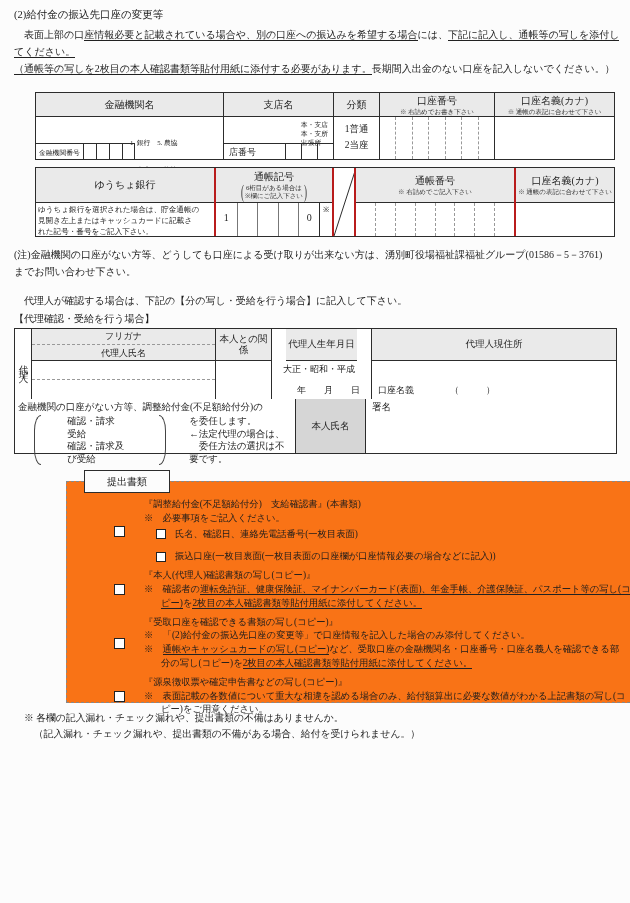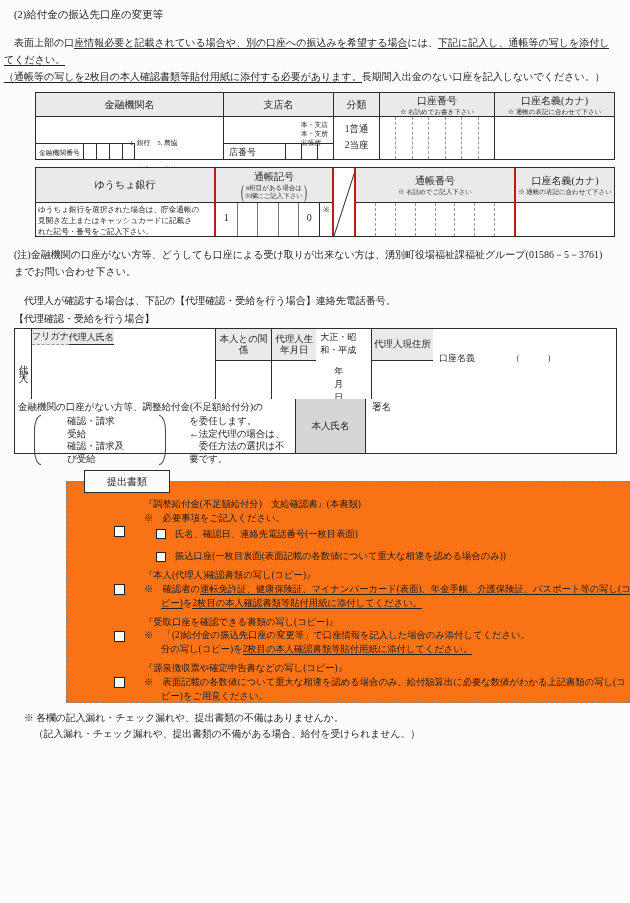--- a/index.html
+++ b/index.html
@@ -1,21 +1,21 @@
 <!DOCTYPE html>
 <html><head>
 <meta charset="utf-8">
 <style>
   * { margin:0; padding:0; box-sizing:border-box; }
   html,body { width:630px; }
   body { background:#e8e8e8; font-family:"Liberation Serif","DejaVu Serif",serif; color:#1c1c1c; }
   .page { position:relative; width:630px; height:903px; background:#fcfcfc; overflow:hidden; }
   .abs { position:absolute; }
   .title { left:14px; top:8px; font-size:10.5px; }
-  .intro { left:4px; top:26px; font-size:10px; line-height:17px; width:606px;margin-top:8px; }
+  .intro { left:14px; top:26px; font-size:10px; line-height:17px; width:606px; }
   .u { border-bottom:1px solid #222; }
   .note6 { font-size:6.5px; color:#333; line-height:8px; }
   
   .tbl { display:flex; flex-direction:column; border:1px solid #2c2c2c; background:#fff; }
   .row { display:flex; }
   .cell { border-left:1px solid #2c2c2c; position:relative; }
   .cell:first-child { border-left:none; }
   .hd { background:#eaeaea; display:flex; flex-direction:column; align-items:center; justify-content:center; font-size:10px; }
   
   .t1 { left:35px; top:92px; width:580px; }
@@ -52,24 +52,24 @@
   .d5:first-child { border-left:none; }
   .ast { width:13px; border-left:1px solid #2c2c2c; font-size:7.5px; text-align:center; padding-top:1px; }
   .diagcell { height:68px; background:#fff; }
   .digits8 { display:flex; height:100%; }
   .digits8 .d { flex:1; border-left:1px dashed #999; }
   .digits8 .d:first-child { border-left:none; }
   
   .para { font-size:10px; line-height:17px; }
   
   .agent { left:14px; top:328px; width:603px; flex-direction:row; }
-  .acol { display:flex; border-left:1px solid #2c2c2c; }
+  .acol { display:flex; flex-direction:column; border-left:1px solid #2c2c2c; }
   .acol:first-child { border-left:none; }
   .w-side { width:16px; } .w-aname { width:184px; } .w-rel { width:56px; }
-  .w-gen { width:33px; } .w-birth { width:100px; } .w-addr { flex:1; }
+  .w-gen { width:33px; } .w-birth { width:100px;align-items:center; } .w-addr { flex:1; }
   .sidecell { height:70px; display:flex; align-items:center; justify-content:center;
               writing-mode:vertical-rl; text-orientation:upright; font-size:9.5px; letter-spacing:4px; }
   .h16 { height:16px; font-size:9px; }
   .h32 { height:32px; border-bottom:1px solid #2c2c2c; font-size:9.5px; line-height:11px; text-align:center; padding:0 2px; }
   .dash-b { border-bottom:1px dashed #999; }
   .solid-b { border-bottom:1px solid #2c2c2c;justify-content:flex-end; }
   .h20 { height:19px; }
   .abody { height:38px; }
   .gencol { font-size:9px; line-height:12px; text-align:center; padding-top:1px; }
   .birthbody { font-size:9px; padding:2px 4px; }
@@ -247,21 +247,21 @@
       </div>
       <div class="b34"></div>
     </div>
   </div>
 
   <div class="abs para" style="left:14px; top:246px; width:606px;">
     <div>(注)金融機関の口座がない方等、どうしても口座による受け取りが出来ない方は、湧別町役場福祉課福祉グループ(01586－5－3761)</div>
     <div>までお問い合わせ下さい。</div>
   </div>
 
-  <div class="abs para" style="left:14px; top:292px;">　代理人が確認する場合は、下記の【代理確認・受給を行う場合】連絡先電話番号。</div>
+  <div class="abs para" style="left:14px; top:292px;">　代理人が確認する場合は、下記の【分の写し・受給を行う場合】に記入して下さい。</div>
   <div class="abs para" style="left:14px; top:310px;">【代理確認・受給を行う場合】</div>
 
   <div class="abs tbl agent">
     <div class="t2col w-side">
       <div class="sidecell">代理人</div>
     </div>
     <div class="acol w-aname">
       <div class="hd h16 dash-b">
           <span>フリガナ</span>
         </div>
@@ -330,39 +330,40 @@
         <div class="cbmain"></div>
         <div class="dtxt">
           <div>『調整給付金(不足額給付分)　支給確認書』(本書類)</div>
           <div>※　必要事項をご記入ください。</div>
           <div class="subrow">
             <div class="cbsub"></div>
             <div>氏名、確認日、連絡先電話番号(一枚目表面)</div>
           </div>
           <div class="subrow gap">
             <div class="cbsub"></div>
-            <div>振込口座(一枚目裏面(表面記載の各数値について重大な相違を認める場合のみ))</div>
+            <div>振込口座(一枚目裏面(一枚目表面の口座欄が口座情報必要の場合などに記入))</div>
           </div>
         </div>
       </div>
 
       <div class="ditem">
         <div class="cbmain"></div>
         <div class="dtxt">
           <div>『本人(代理人)確認書類の写し(コピー)』</div>
           <div><span>※　確認者の</span><span class="u">運転免許証、健康保険証、マイナンバーカード(表面)、年金手帳、介護保険証、パスポート等の写し(コ</span></div>
           <div class="cont"><span class="u">ピー)</span><span>を</span><span class="u">2枚目の本人確認書類等貼付用紙に添付してください。</span></div>
         </div>
       </div>
 
       <div class="ditem">
         <div class="cbmain"></div>
         <div class="dtxt">
           <div>『受取口座を確認できる書類の写し(コピー)』</div>
           <div>※　「(2)給付金の振込先口座の変更等」で口座情報を記入した場合のみ添付してください。</div>
+          <div><span>※　</span><span class="u">通帳やキャッシュカードの写し(コピー)</span><span>など、受取口座の金融機関名・口座番号・口座名義人を確認できる部</span></div>
           <div class="cont"><span>分の写し(コピー)を</span><span class="u">2枚目の本人確認書類等貼付用紙に添付してください。</span></div>
         </div>
       </div>
 
       <div class="ditem">
         <div class="cbmain"></div>
         <div class="dtxt">
           <div>『源泉徴収票や確定申告書などの写し(コピー)』</div>
           <div>※　表面記載の各数値について重大な相違を認める場合のみ、給付額算出に必要な数値がわかる上記書類の写し(コ</div>
           <div class="cont">ピー)をご用意ください。</div>

